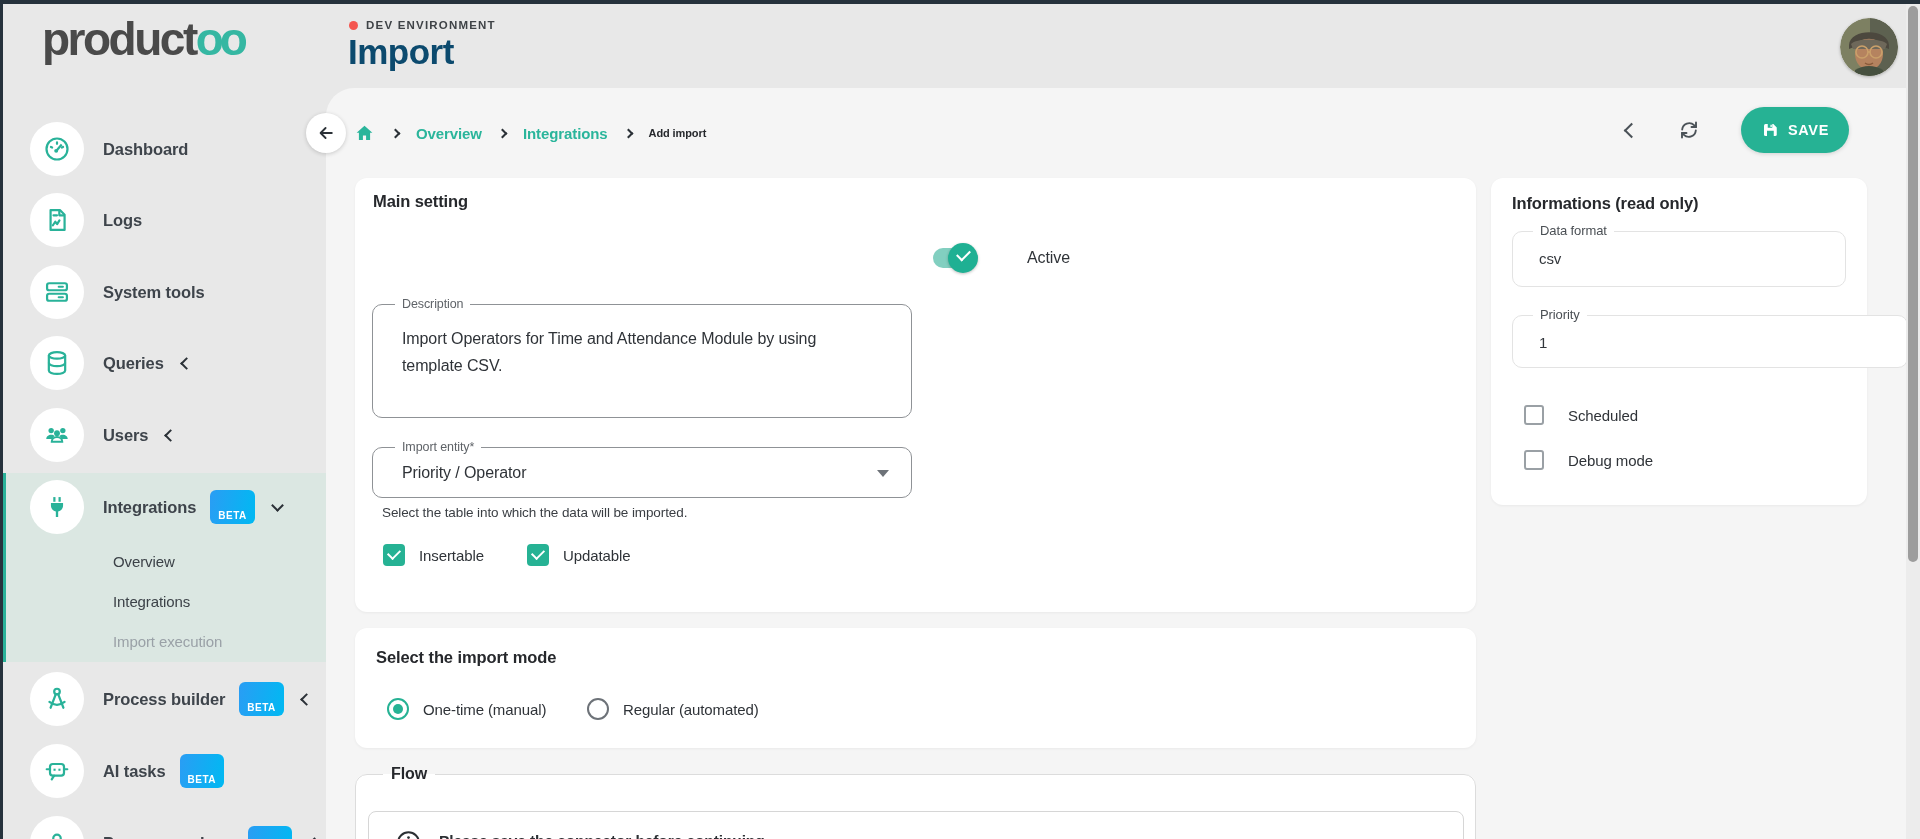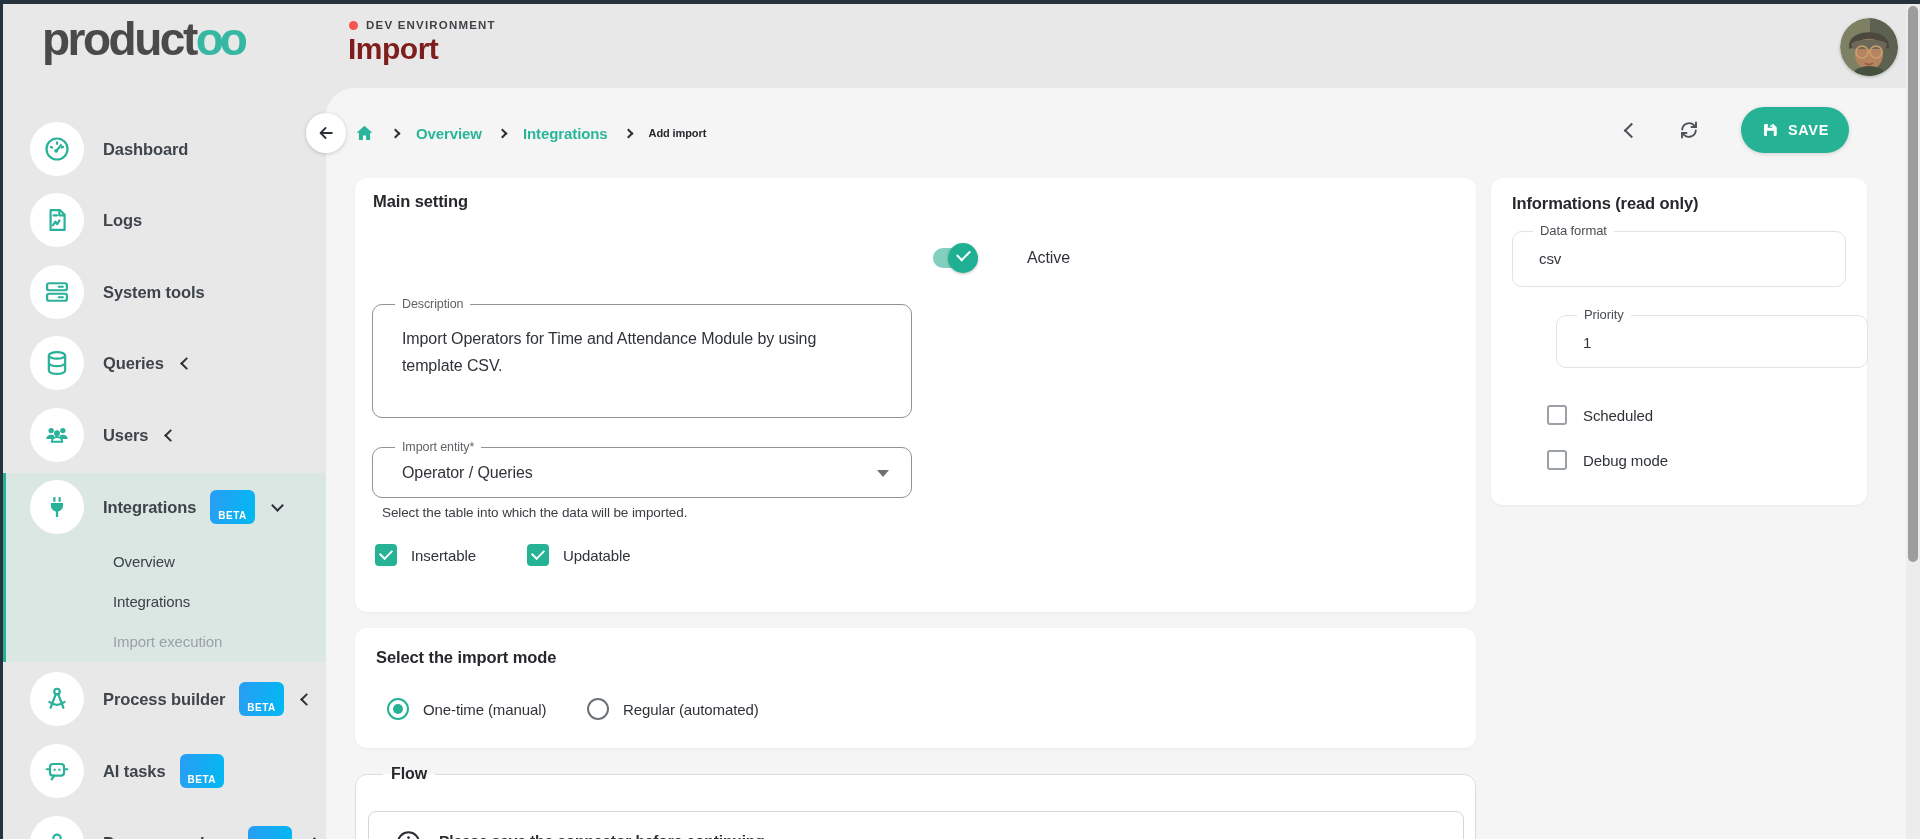--- a/index.html
+++ b/index.html
@@ -14,21 +14,21 @@
   .frame-left { position:absolute; top:0; left:0; width:3px; height:839px; background:#26323c; z-index:60; }
 
   
   header { position:absolute; top:4px; left:0; width:1920px; height:84px; }
   .logo { position:absolute; left:42px; top:8px; font-size:46px; font-weight:800; letter-spacing:-2.5px; cursor:pointer; }
   .logo .lg1 { color:#4a4a4a; }
   .logo .lg2 { color:#35b7a2; letter-spacing:-4px; }
   .envline { position:absolute; left:349px; top:15px; display:flex; align-items:center; gap:8px; }
   .envdot { width:9px; height:9px; border-radius:50%; background:#f4554f; }
   .envtext { font-size:11.5px; font-weight:700; letter-spacing:1.2px; color:#3f4347; }
-  .pagetitle { position:absolute; left:348px; top:28px; font-size:30px; font-weight:700; color:#7f1d1d; letter-spacing:-0.5px; }
+  .pagetitle { position:absolute; left:348px; top:28px; font-size:35px; font-weight:700; color:#0c4a6e; letter-spacing:-0.5px; }
   .avatar { position:absolute; left:1840px; top:14px; width:58px; height:58px; border-radius:50%; overflow:hidden; cursor:pointer; box-shadow:0 1px 3px rgba(0,0,0,.25); }
 
   
   .scrollbar { position:absolute; right:0; top:4px; width:14px; height:835px; background:#ececec; z-index:55; }
   .scrollthumb { position:absolute; left:2px; top:2px; width:10px; height:556px; background:#9d9d9d; border-radius:5px; }
 
   
   aside { position:absolute; left:0; top:88px; width:326px; height:751px; overflow:hidden; }
   .active-bg { position:absolute; left:0; top:385px; width:326px; height:189px; background:#dbe7e2; }
   .active-bar { position:absolute; left:0; top:385px; width:6px; height:189px; background:#29b299; }
@@ -74,36 +74,36 @@
   #f-desc { left:17px; top:126px; width:540px; height:114px; }
   #f-desc .fvalue { top:20px; transform:none; width:432px; line-height:27px; }
   #f-entity { left:17px; top:269px; width:540px; height:51px; cursor:pointer; }
   .caret { position:absolute; right:22px; top:22px; width:0; height:0; border-left:6px solid transparent; border-right:6px solid transparent; border-top:7px solid #6d7278; }
   .helper { position:absolute; left:27px; top:327px; font-size:13.5px; color:#3a3e43; }
   .toggle-wrap { position:absolute; left:578px; top:70px; display:flex; align-items:center; cursor:pointer; }
   .tgl-track { width:40px; height:20px; border-radius:10px; background:#82cfc0; }
   .tgl-thumb { position:absolute; left:15px; top:-5px; width:30px; height:30px; border-radius:50%; background:#1fb093; box-shadow:0 1px 3px rgba(0,0,0,.25); }
   .tgl-thumb::after { content:""; position:absolute; left:9px; top:7px; width:11px; height:6px; border-left:2.5px solid #fff; border-bottom:2.5px solid #fff; transform:rotate(-45deg); }
   .tgl-label { margin-left:54px; font-size:16px; font-weight:500; color:#2f3338; }
-  .cbrow { position:absolute; top:366px; left:20px; display:flex; align-items:center; gap:14px; }
+  .cbrow { position:absolute; top:366px; left:28px; display:flex; align-items:center; gap:14px; }
   .cbrow2 { left:172px; }
   .cb-checked { width:22px; height:22px; border-radius:4px; background:#26b294; position:relative; cursor:pointer; }
   .cb-checked::after { content:""; position:absolute; left:5px; top:5px; width:10px; height:6px; border-left:2.4px solid #fff; border-bottom:2.4px solid #fff; transform:rotate(-45deg); }
   .cb-label { font-size:15px; font-weight:500; color:#2f3338; }
 
   
   #card-info { left:1165px; top:90px; width:376px; height:327px; }
   #card-info .card-title { position:absolute; left:21px; top:16px; }
   .rfield { position:absolute; border:1px solid #e3e3e3; border-radius:10px; background:#fff; }
   .rfield .flabel { position:absolute; top:-9px; left:20px; background:#fff; padding:0 7px; font-size:13px; color:#4a4f54; }
   .rfield .fvalue { position:absolute; left:26px; top:18px; font-size:15px; color:#33373c; }
   #f-format { left:21px; top:53px; width:334px; height:56px; }
-  #f-priority { left:21px; top:137px; width:312px; height:53px;margin-left:44px; }
+  #f-priority { left:21px; top:137px; width:396px; height:53px; }
   .cb-empty { width:20px; height:20px; border:2px solid #9aa0a5; border-radius:3px; background:#fff; cursor:pointer; flex:0 0 20px; }
-  .inforow { position:absolute; left:33px; display:flex; align-items:center; gap:16px;margin-left:23px; }
+  .inforow { position:absolute; left:33px; display:flex; align-items:center; gap:24px; }
 
   
   #card-mode { left:29px; top:540px; width:1121px; height:120px; }
   #card-mode .card-title { position:absolute; left:21px; top:20px; }
   .radiorow { position:absolute; top:70px; left:32px; display:flex; align-items:center; gap:14px; }
   .radiorow2 { left:232px; }
   .radio { width:22px; height:22px; border-radius:50%; position:relative; cursor:pointer; }
   .radio.sel { border:2.5px solid #26b294; }
   .radio.sel::after { content:""; position:absolute; left:3.5px; top:3.5px; width:10px; height:10px; border-radius:50%; background:#26b294; }
   .radio.unsel { border:2.5px solid #6d7278; }
@@ -337,21 +337,21 @@
       <span class="tgl-label">Active</span>
     </div>
 
     <div class="ofield" id="f-desc">
       <span class="flabel">Description</span>
       <span class="fvalue">Import Operators for Time and Attendance Module by using template CSV.</span>
     </div>
 
     <div class="ofield" id="f-entity">
       <span class="flabel">Import entity*</span>
-      <span class="fvalue">Operator / Queries</span>
+      <span class="fvalue">Priority / Operator</span>
       <span class="caret"></span>
     </div>
     <div class="helper">Select the table into which the data will be imported.</div>
 
     <div class="cbrow">
       <span class="cb-checked"></span>
       <span class="cb-label">Insertable</span>
     </div>
     <div class="cbrow cbrow2">
       <span class="cb-checked"></span>

